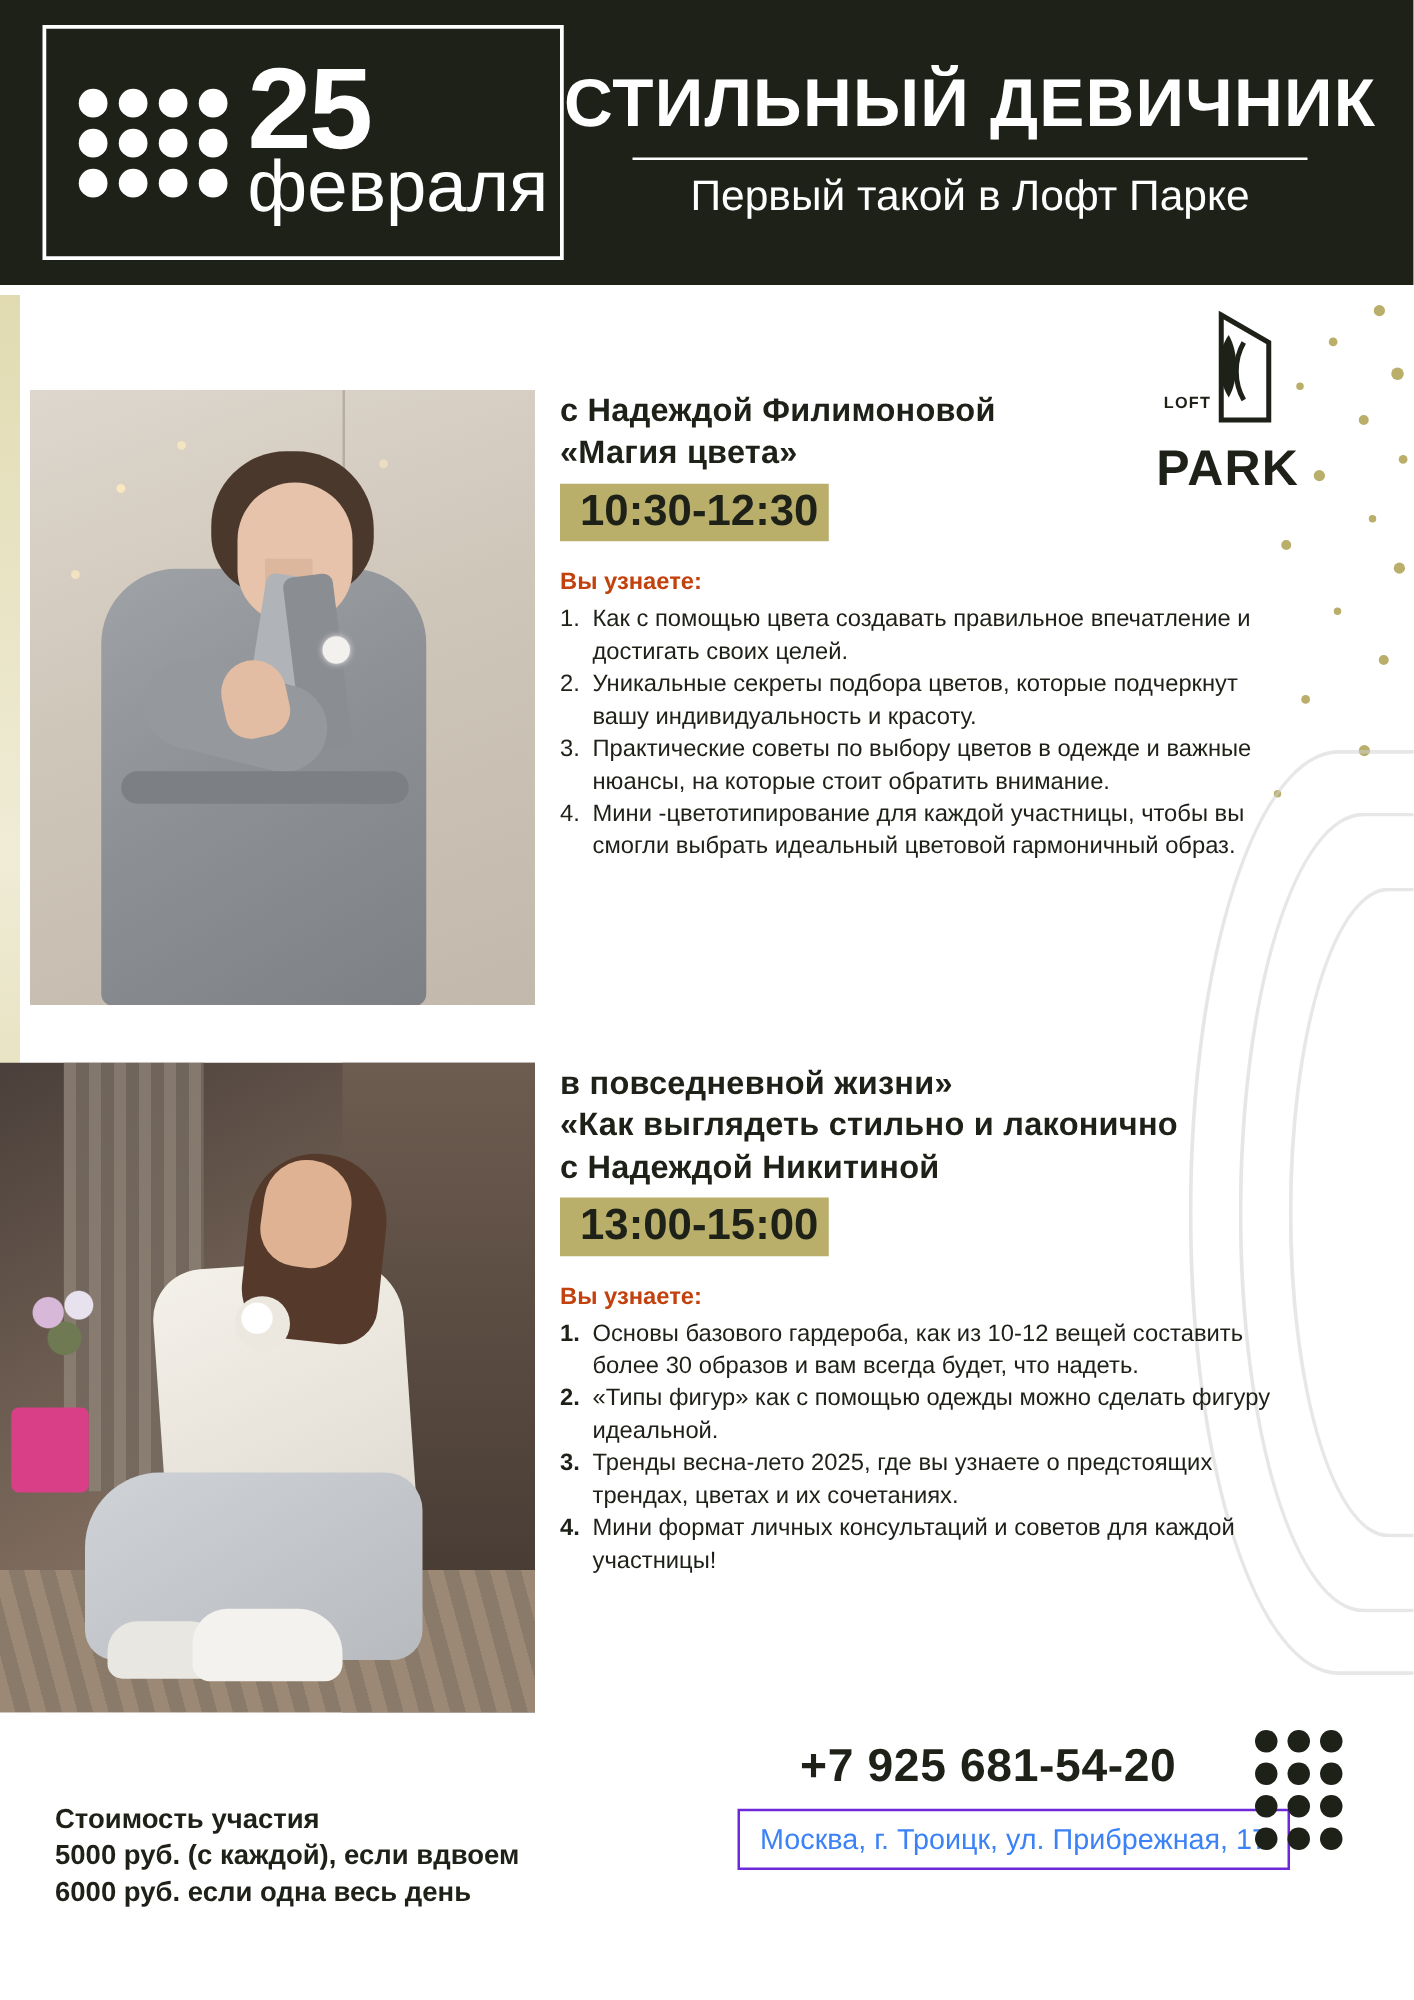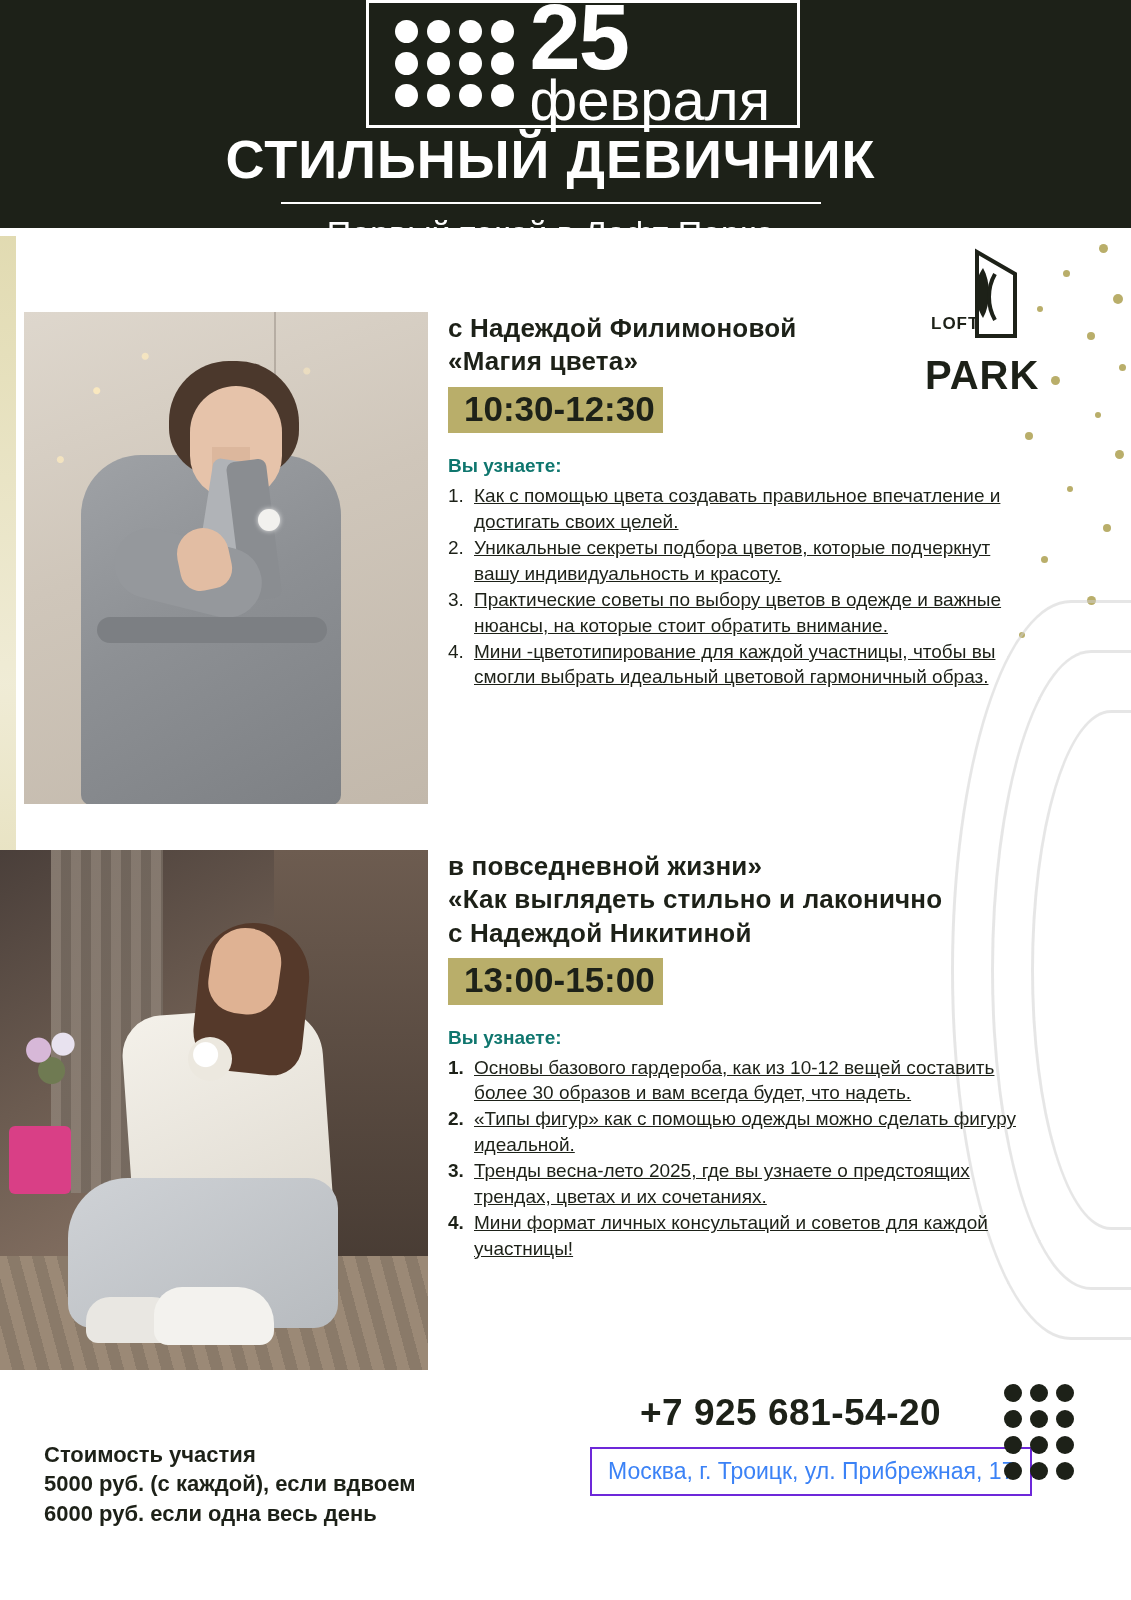--- a/index.html
+++ b/index.html
@@ -17,21 +17,20 @@
   }
 
   
   .header {
     position: absolute;
     top: 0; left: 0;
     width: 1131px; height: 228px;
     background: #1d2118;
     display: flex;
     align-items: center;
-    flex-direction: column;
   }
   .date-box {
     margin-left: 34px;
     width: 434px; height: 188px;
     border: 3px solid #ffffff;
     display: flex;
     align-items: center;
     position: relative;
   }
   .dot-grid {
@@ -128,21 +127,21 @@
     position: absolute;
     top: 248px; left: 925px;
     width: 96px; height: 150px;
     color: #1d2118;
     text-align: center;
   }
   .loft-logo svg { display: block; }
   .loft-word {
     position: absolute;
     top: 66px; left: 6px;
-    font-size: 17px;
+    font-size: 13px;
     font-weight: 700;
     letter-spacing: 1px;
   }
   .park-word {
     position: absolute;
     top: 105px; left: 0;
     width: 96px;
     font-size: 40px;
     font-weight: 700;
     letter-spacing: 1px;
@@ -185,38 +184,38 @@
     font-size: 35px;
     font-weight: 700;
     padding: 4px 8px 6px 16px;
     margin-top: 8px;
     line-height: 1.05;
   }
   .learn-label {
     margin-top: 22px;
     font-size: 19px;
     font-weight: 700;
-    color: #0f766e;
+    color: #c2410c;
   }
   .learn-list {
     margin-top: 6px;
     font-size: 19px;
     color: #1d2118;
     line-height: 1.34;
   }
   .learn-list .li {
     margin-bottom: 1px;
     display: flex;
   }
   .learn-list .num {
     min-width: 26px;
     font-weight: 400;
   }
   .learn-list .num.b { font-weight: 700; }
-  .learn-list .txt { flex: 1; text-decoration: underline; }
+  .learn-list .txt { flex: 1; }
 
   
   .price {
     position: absolute;
     left: 44px; top: 1440px;
     font-size: 22px;
     font-weight: 700;
     color: #1d2118;
     line-height: 1.33;
   }

